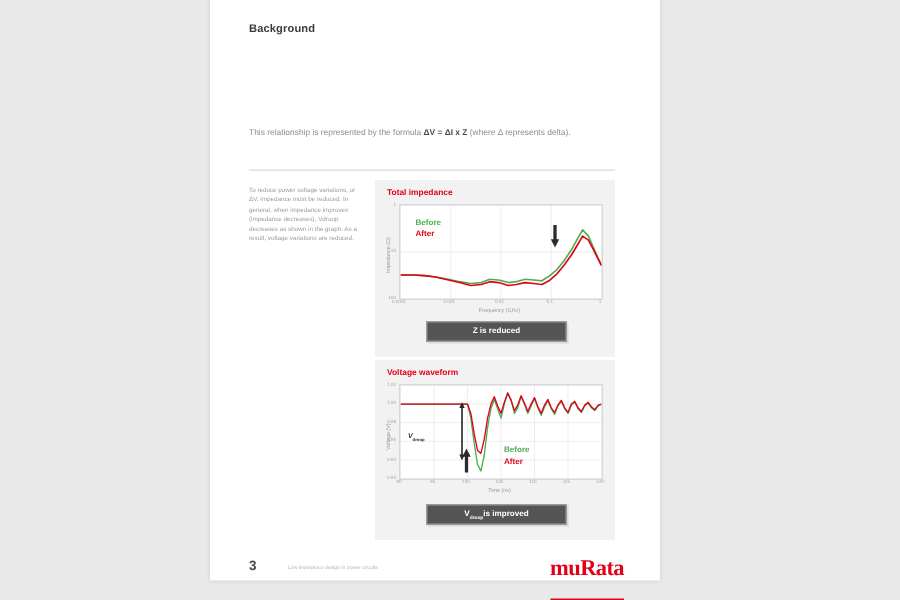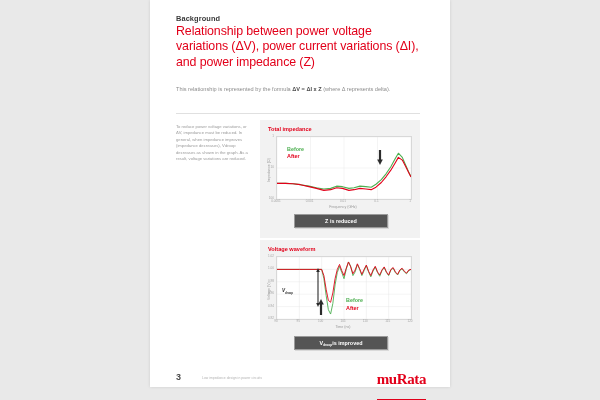--- a/index.html
+++ b/index.html
@@ -3,21 +3,21 @@
 <meta charset="utf-8">
 <style>
   html,body{margin:0;padding:0;}
   body{
     width:600px;height:400px;overflow:hidden;
     background:#e9e9e9;
     font-family:"Liberation Sans", sans-serif;
     -webkit-font-smoothing:antialiased;
   }
   .page{
-    position:absolute;left:150px;top:0;width:300px;height:387px;
+    position:absolute;left:140px;top:0;width:300px;height:387px;
     background:#ffffff;
     box-shadow:0 0 3px rgba(0,0,0,0.12);
   }
   .content{position:absolute;left:26px;top:0;width:250px;height:400px;}
 
   .eyebrow{
     position:absolute;left:0;top:14px;
     font-size:7.4px;font-weight:bold;color:#3a3a3a;letter-spacing:0.1px;
   }
   .title{
@@ -117,21 +117,20 @@
     text-transform:uppercase;
   }
 </style>
 </head>
 <body>
 
 <div class="page">
   <div class="content">
 
     <div class="eyebrow">Background</div>
-    <div class="title">Relationship between power voltage variations (ΔV), power current variations (ΔI), and power impedance (Z)</div>
 
     <div class="intro">
       <span>This relationship is represented by the formula </span><b>ΔV = ΔI x Z</b><span> (where Δ represents delta).</span>
     </div>
 
     <div class="rule"></div>
 
     <div class="leftcol">To reduce power voltage variations, or ΔV, impedance must be reduced. In general, when impedance improves (impedance decreases), Vdroop decreases as shown in the graph. As a result, voltage variations are reduced.</div>
 
     <div class="panel" id="panel-impedance">

